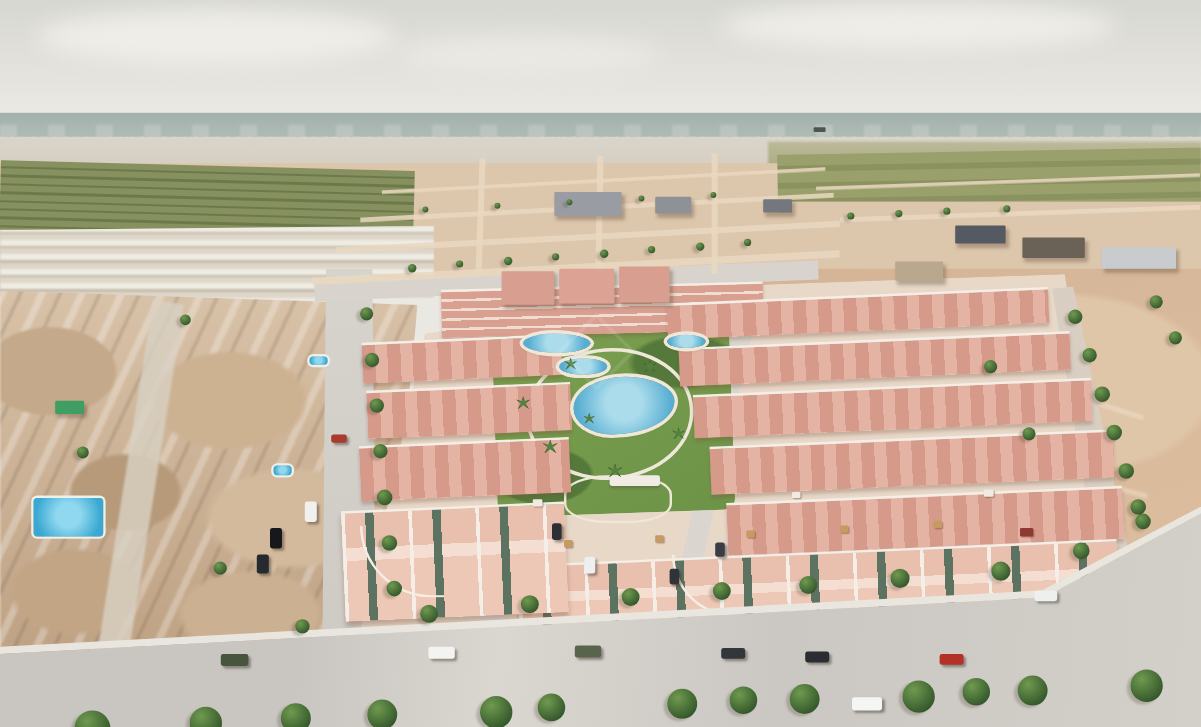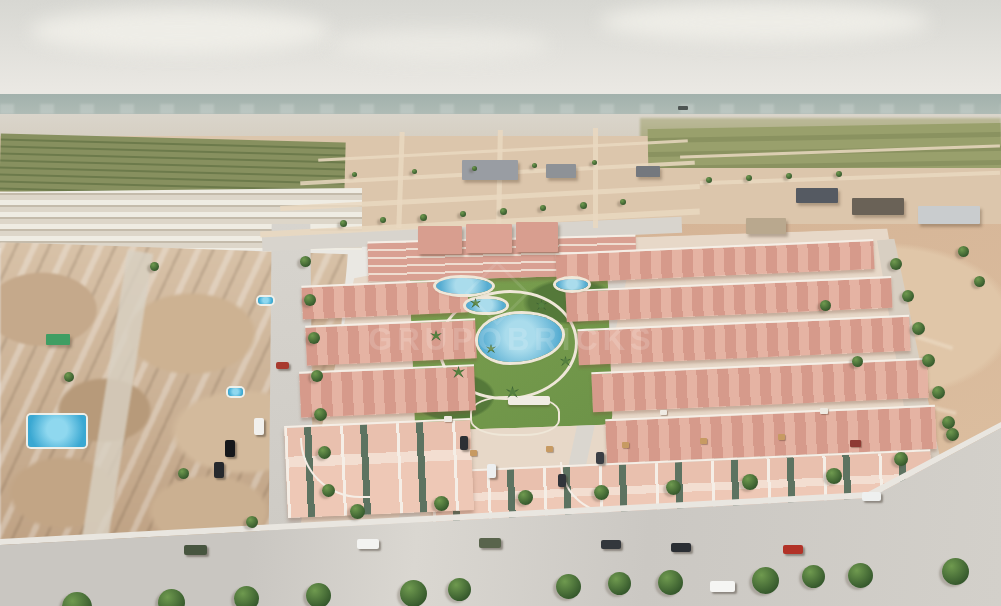--- a/index.html
+++ b/index.html
@@ -308,14 +308,13 @@
       <div class="obj palm" style="left: 430px; top: 330px; width: 12px; height: 12px;"></div>
       <div class="obj palm" style="left: 452px; top: 366px; width: 13px; height: 13px;"></div>
       <div class="obj palm" style="left: 470px; top: 298px; width: 11px; height: 11px;"></div>
       <div class="obj palm" style="left: 506px; top: 386px; width: 13px; height: 13px;"></div>
       <div class="obj palm" style="left: 536px; top: 300px; width: 11px; height: 11px;"></div>
       <div class="obj palm" style="left: 486px; top: 344px; width: 10px; height: 10px;"></div>
       <div class="obj palm" style="left: 560px; top: 356px; width: 11px; height: 11px;"></div>
     </div>
 
   <div class="wm-diamond"></div>
-  <div class="watermark">GRUPOBRICKS</div>
 </div>
 
 </body></html>

